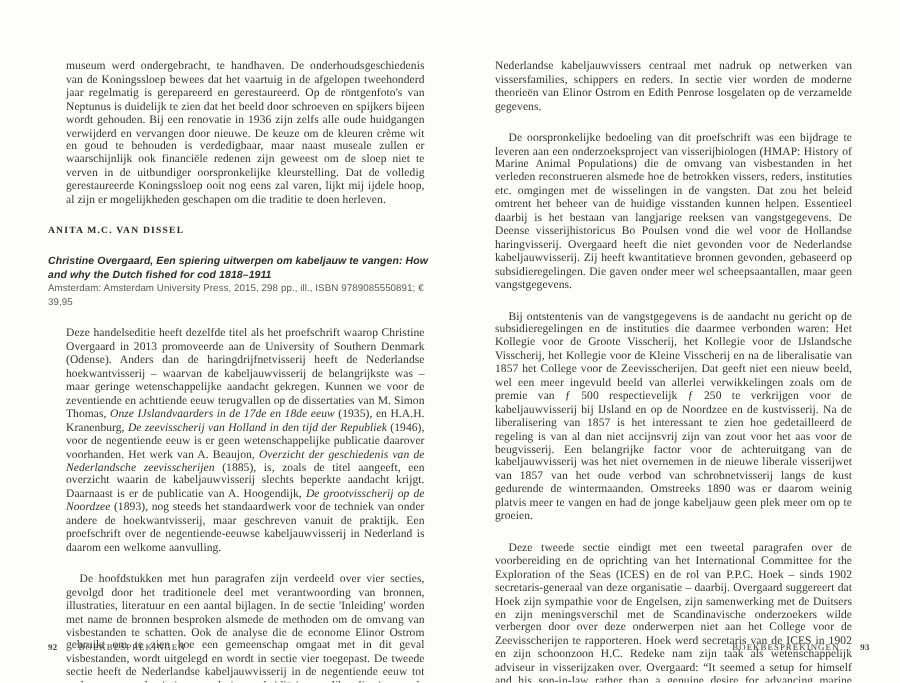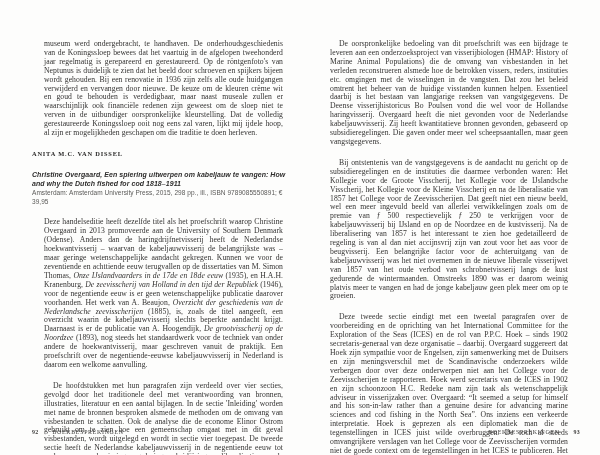--- a/index.html
+++ b/index.html
@@ -86,20 +86,21 @@
     <div class="review-heading">
       <div class="review-title">Christine Overgaard, Een spiering uitwerpen om kabeljauw te vangen: How and why the Dutch fished for cod 1818–1911</div>
       <div class="review-imprint">Amsterdam: Amsterdam University Press, 2015, 298 pp., ill., ISBN 9789085550891; € 39,95</div>
     </div>
 
     <p class="body-p review-first"><span>Deze handelseditie heeft dezelfde titel als het proefschrift waarop Christine Overgaard in 2013 promoveerde aan de University of Southern Denmark (Odense). Anders dan de haringdrijfnetvisserij heeft de Nederlandse hoekwantvisserij – waarvan de kabeljauwvisserij de belangrijkste was – maar geringe wetenschappelijke aandacht gekregen. Kunnen we voor de zeventiende en achttiende eeuw terugvallen op de dissertaties van M. Simon Thomas, </span><span class="run-i">Onze IJslandvaarders in de 17de en 18de eeuw</span><span> (1935), en H.A.H. Kranenburg, </span><span class="run-i">De zeevisscherij van Holland in den tijd der Republiek</span><span> (1946), voor de negentiende eeuw is er geen wetenschappelijke publicatie daarover voorhanden. Het werk van A. Beaujon, </span><span class="run-i">Overzicht der geschiedenis van de Nederlandsche zeevisscherijen</span><span> (1885), is, zoals de titel aangeeft, een overzicht waarin de kabeljauwvisserij slechts beperkte aandacht krijgt. Daarnaast is er de publicatie van A. Hoogendijk, </span><span class="run-i">De grootvisscherij op de Noordzee</span><span> (1893), nog steeds het standaardwerk voor de techniek van onder andere de hoekwantvisserij, maar geschreven vanuit de praktijk. Een proefschrift over de negentiende-eeuwse kabeljauwvisserij in Nederland is daarom een welkome aanvulling.</span></p>
     <p class="body-p indent"><span>De hoofdstukken met hun paragrafen zijn verdeeld over vier secties, gevolgd door het traditionele deel met verantwoording van bronnen, illustraties, literatuur en een aantal bijlagen. In de sectie 'Inleiding' worden met name de bronnen besproken alsmede de methoden om de omvang van visbestanden te schatten. Ook de analyse die de econome Elinor Ostrom gebruikt om te zien hoe een gemeenschap omgaat met in dit geval visbestanden, wordt uitgelegd en wordt in sectie vier toegepast. De tweede sectie heeft de Nederlandse kabeljauwvisserij in de negentiende eeuw tot onderwerp: overbevissing, regulering, subsidiëring en liberalisatie van de visserij. In sectie drie staan de</span></p>
   </div>
 
   <div class="page-col col-right">
+    <p class="body-p"><span>Nederlandse kabeljauwvissers centraal met nadruk op netwerken van vissersfamilies, schippers en reders. In sectie vier worden de moderne theorieën van Elinor Ostrom en Edith Penrose losgelaten op de verzamelde gegevens.</span></p>
     <p class="body-p indent"><span>De oorspronkelijke bedoeling van dit proefschrift was een bijdrage te leveren aan een onderzoeksproject van visserijbiologen (HMAP: History of Marine Animal Populations) die de omvang van visbestanden in het verleden reconstrueren alsmede hoe de betrokken vissers, reders, instituties etc. omgingen met de wisselingen in de vangsten. Dat zou het beleid omtrent het beheer van de huidige visstanden kunnen helpen. Essentieel daarbij is het bestaan van langjarige reeksen van vangstgegevens. De Deense visserijhistoricus Bo Poulsen vond die wel voor de Hollandse haringvisserij. Overgaard heeft die niet gevonden voor de Nederlandse kabeljauwvisserij. Zij heeft kwantitatieve bronnen gevonden, gebaseerd op subsidieregelingen. Die gaven onder meer wel scheepsaantallen, maar geen vangstgegevens.</span></p>
     <p class="body-p indent"><span>Bij ontstentenis van de vangstgegevens is de aandacht nu gericht op de subsidieregelingen en de instituties die daarmee verbonden waren: Het Kollegie voor de Groote Visscherij, het Kollegie voor de IJslandsche Visscherij, het Kollegie voor de Kleine Visscherij en na de liberalisatie van 1857 het College voor de Zeevisscherijen. Dat geeft niet een nieuw beeld, wel een meer ingevuld beeld van allerlei verwikkelingen zoals om de premie van ƒ 500 respectievelijk ƒ 250 te verkrijgen voor de kabeljauwvisserij bij IJsland en op de Noordzee en de kustvisserij. Na de liberalisering van 1857 is het interessant te zien hoe gedetailleerd de regeling is van al dan niet accijnsvrij zijn van zout voor het aas voor de beugvisserij. Een belangrijke factor voor de achteruitgang van de kabeljauwvisserij was het niet overnemen in de nieuwe liberale visserijwet van 1857 van het oude verbod van schrobnetvisserij langs de kust gedurende de wintermaanden. Omstreeks 1890 was er daarom weinig platvis meer te vangen en had de jonge kabeljauw geen plek meer om op te groeien.</span></p>
     <p class="body-p indent"><span>Deze tweede sectie eindigt met een tweetal paragrafen over de voorbereiding en de oprichting van het International Committee for the Exploration of the Seas (ICES) en de rol van P.P.C. Hoek – sinds 1902 secretaris-generaal van deze organisatie – daarbij. Overgaard suggereert dat Hoek zijn sympathie voor de Engelsen, zijn samenwerking met de Duitsers en zijn meningsverschil met de Scandinavische onderzoekers wilde verbergen door over deze onderwerpen niet aan het College voor de Zeevisscherijen te rapporteren. Hoek werd secretaris van de ICES in 1902 en zijn schoonzoon H.C. Redeke nam zijn taak als wetenschappelijk adviseur in visserijzaken over. Overgaard: “It seemed a setup for himself and his son-in-law rather than a genuine desire for advancing marine sciences and cod fishing in the North Sea”. Ons inziens een verkeerde interpretatie. Hoek is geprezen als een diplomatiek man die de tegenstellingen in ICES juist wilde overbruggen. De toch al steeds omvangrijkere verslagen van het College voor de Zeevisscherijen vormden niet de goede context om de tegenstellingen in het ICES te publiceren. Het visserij-biologische maandblad </span><span class="run-i">Mededelingen over Visscherij</span><span> was als vaktijdschrift daarvoor een beter medium.</span></p>
   </div>
 
   <div class="footer footer-left">
     <span class="pagenum">92</span><span class="sep">|</span><span class="seclabel">BOEKBESPREKINGEN</span>
   </div>
 
   <div class="footer footer-right">

